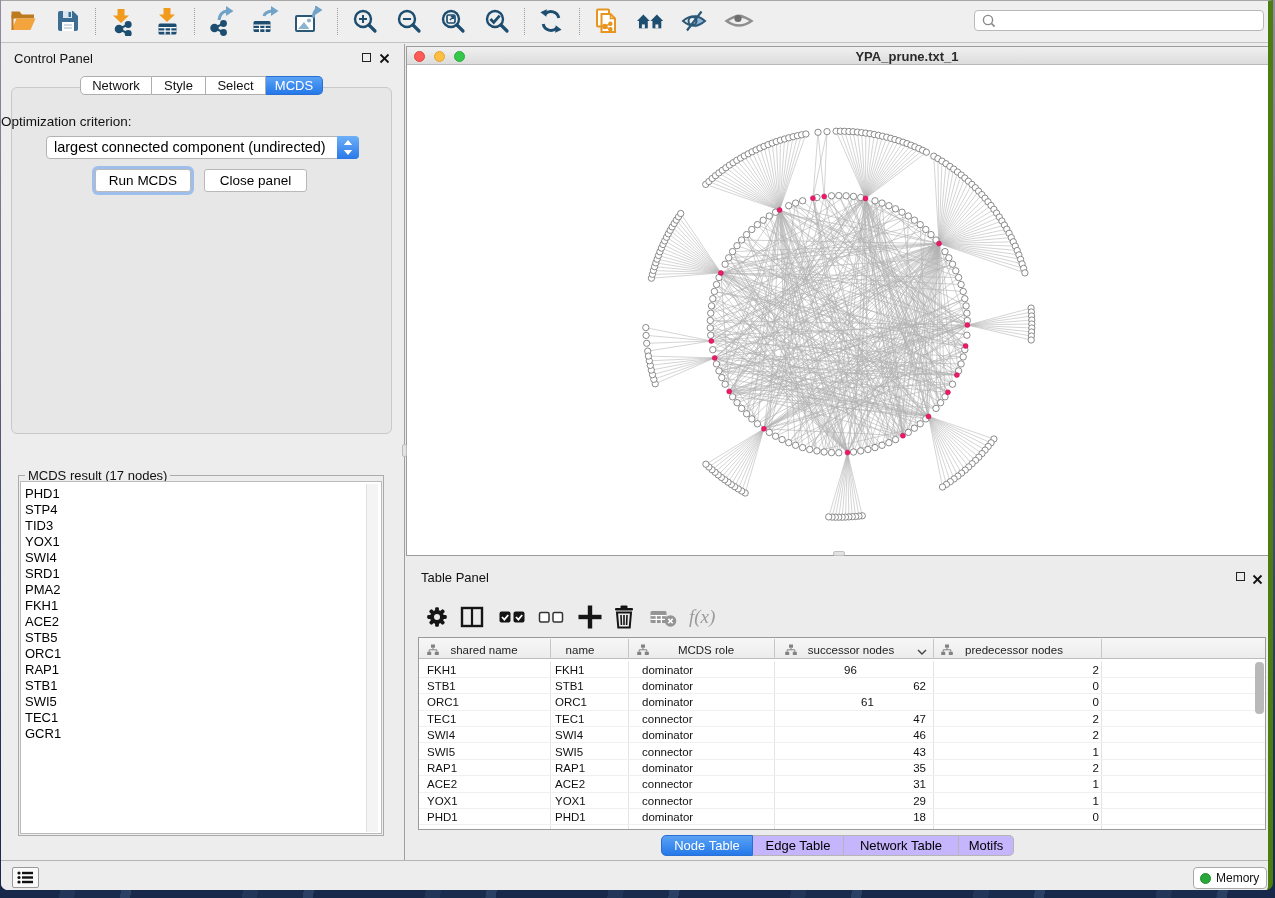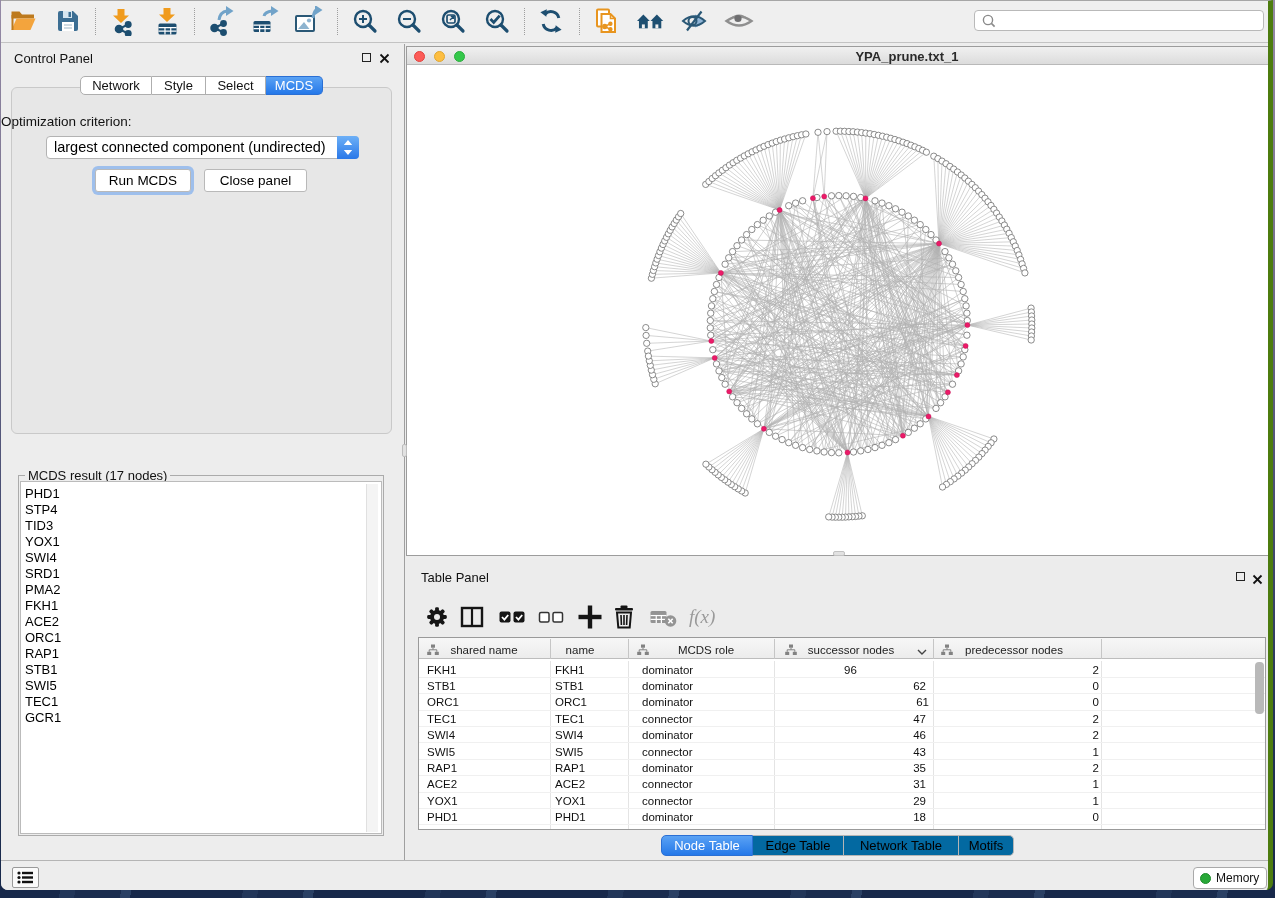--- a/index.html
+++ b/index.html
@@ -27,21 +27,21 @@
 .glabel{position:absolute;left:24px;top:424px;font-size:13px;background:#ededed;padding:0 3px;color:#111}
 .list0{position:absolute;left:19px;top:437px;width:362px;height:353px;background:#fff;border:1px solid #bbb;font-size:13px;color:#000}
 .list{padding-top:3.5px} .list>div{height:16.04px;line-height:16px;padding-left:4px}
 .netframe{position:absolute;left:405px;top:45px;width:866px;height:510px;border:1px solid #9c9c9c;background:#fff}
 .nettitle{position:absolute;left:0;top:0;width:100%;height:18px;background:linear-gradient(#f0f0f0,#dcdcdc);border-bottom:1px solid #b9b9b9}
 .tl{position:absolute;top:3.5px;width:11px;height:11px;border-radius:50%}
 .tablepanel{position:absolute;left:405px;top:558px;width:867px;height:301px;background:#ececec}
 .trow{position:absolute;left:13px;width:846px;height:16.4px;font-size:11.5px;color:#111;border-bottom:1px solid #f0f0f0}
 .trow span{position:absolute;top:2px}
 .thead{position:absolute;font-size:11.5px;color:#222;transform:translateX(-50%);white-space:nowrap}
-.btab{position:absolute;top:276px;height:21px;background:#0369a1;border:1px solid #b5b5b5;border-left:none;font-size:13px;text-align:center;line-height:19px}
+.btab{position:absolute;top:276px;height:21px;background:#c4b5fd;border:1px solid #b5b5b5;border-left:none;font-size:13px;text-align:center;line-height:19px}
 .statusbar{position:absolute;left:0;top:859px;width:100%;height:31px;background:#ededed;border-top:1px solid #b5b5b5}
 </style></head><body>
 <div class="wallpaper"></div>
 <div class="win">
  <div class="toolbar">
 <svg style="position:absolute;left:7.0px;top:5.0px" width="30" height="30" viewBox="0 0 30 30">
         <path d="M3.5 9 v-3.5 h8 l2.5 3 h12 v4 h-22.5 z" fill="#bd7a1e"></path>
         <path d="M3.5 24 h19 l5-11.5 h-19 z" fill="#f3a43d"></path>
         <path d="M3.5 24 v-15 h2 v15 z" fill="#bd7a1e"></path>
       </svg>
@@ -212,20 +212,21 @@
   <div class="list list0">
 <div>PHD1</div>
 <div>STP4</div>
 <div>TID3</div>
 <div>YOX1</div>
 <div>SWI4</div>
 <div>SRD1</div>
 <div>PMA2</div>
 <div>FKH1</div>
 <div>ACE2</div>
+<div>STB5</div>
 <div>ORC1</div>
 <div>RAP1</div>
 <div>STB1</div>
 <div>SWI5</div>
 <div>TEC1</div>
 <div>GCR1</div>
     <div style="position:absolute;right:3px;top:2px;width:12px;height:348px;background:#f4f4f4;border-left:1px solid #e0e0e0"></div>
   </div>
  </div>
  <div class="netframe">
@@ -1139,21 +1140,21 @@
         <span style="left:8px">STB1</span>
         <span style="left:136px">STB1</span>
         <span style="left:223px">dominator</span>
         <span style="left:356px;width:151px;text-align:right">62</span>
         <span style="left:515px;width:165px;text-align:right">0</span>
       </div>
 <div class="trow" style="top:135.3px">
         <span style="left:8px">ORC1</span>
         <span style="left:136px">ORC1</span>
         <span style="left:223px">dominator</span>
-        <span style="left:359px;width:151px;text-align:right">61</span>
+        <span style="left:373px;width:151px;text-align:center">61</span>
         <span style="left:515px;width:165px;text-align:right">0</span>
       </div>
 <div class="trow" style="top:151.7px">
         <span style="left:8px">TEC1</span>
         <span style="left:136px">TEC1</span>
         <span style="left:223px">connector</span>
         <span style="left:356px;width:151px;text-align:right">47</span>
         <span style="left:515px;width:165px;text-align:right">2</span>
       </div>
 <div class="trow" style="top:168.1px">

